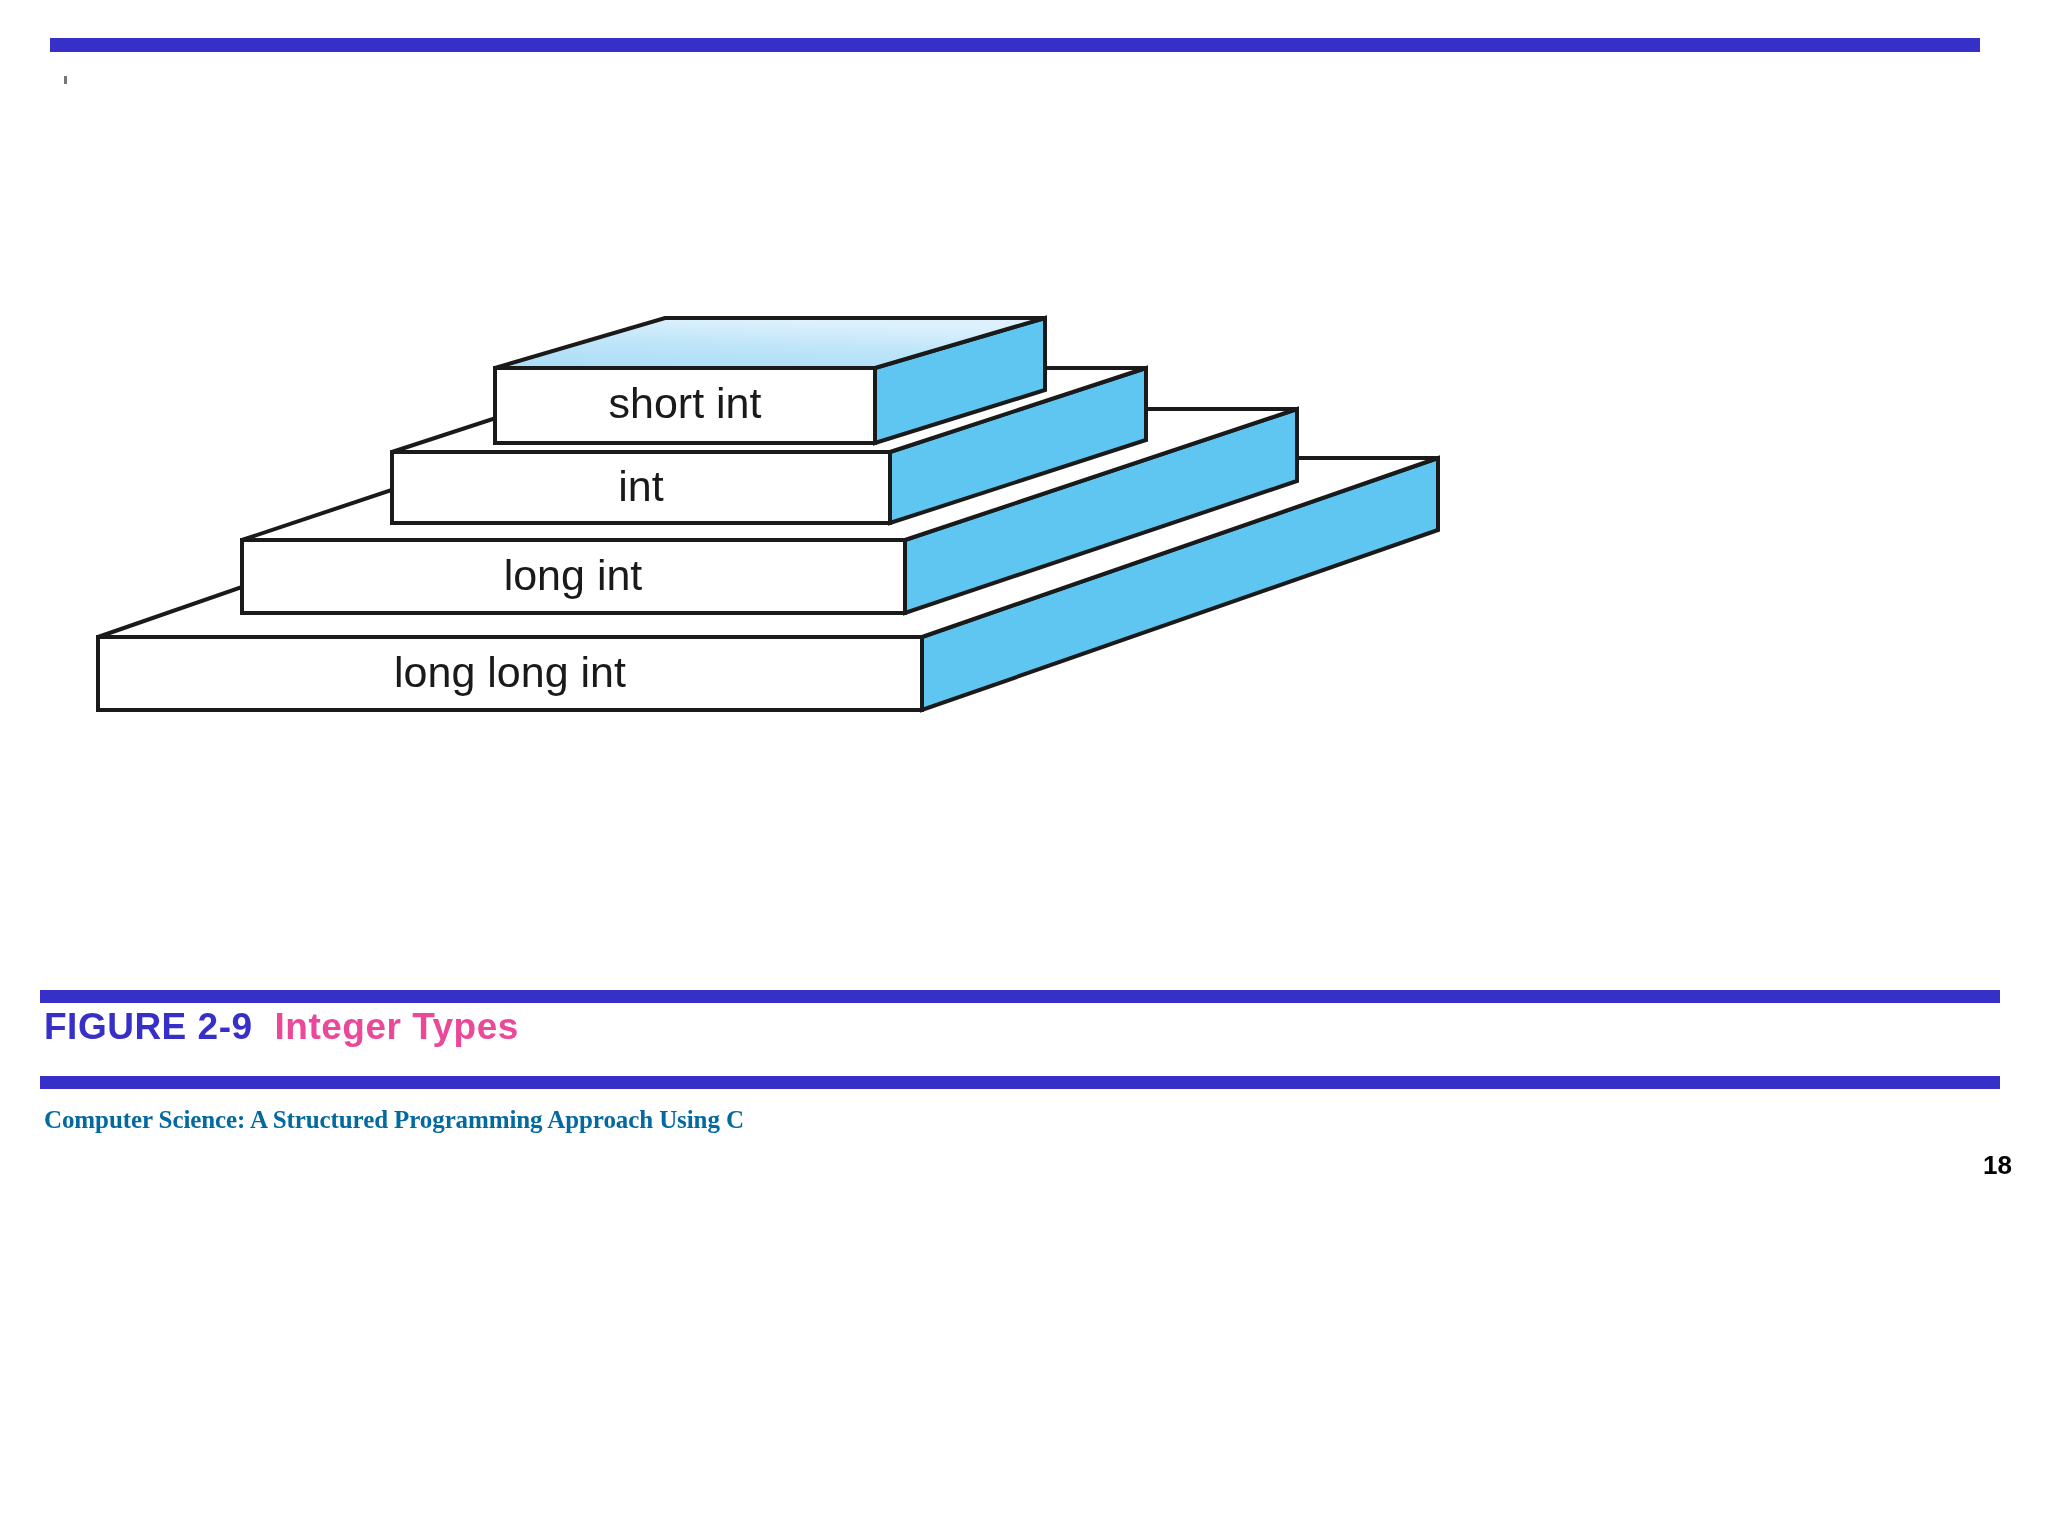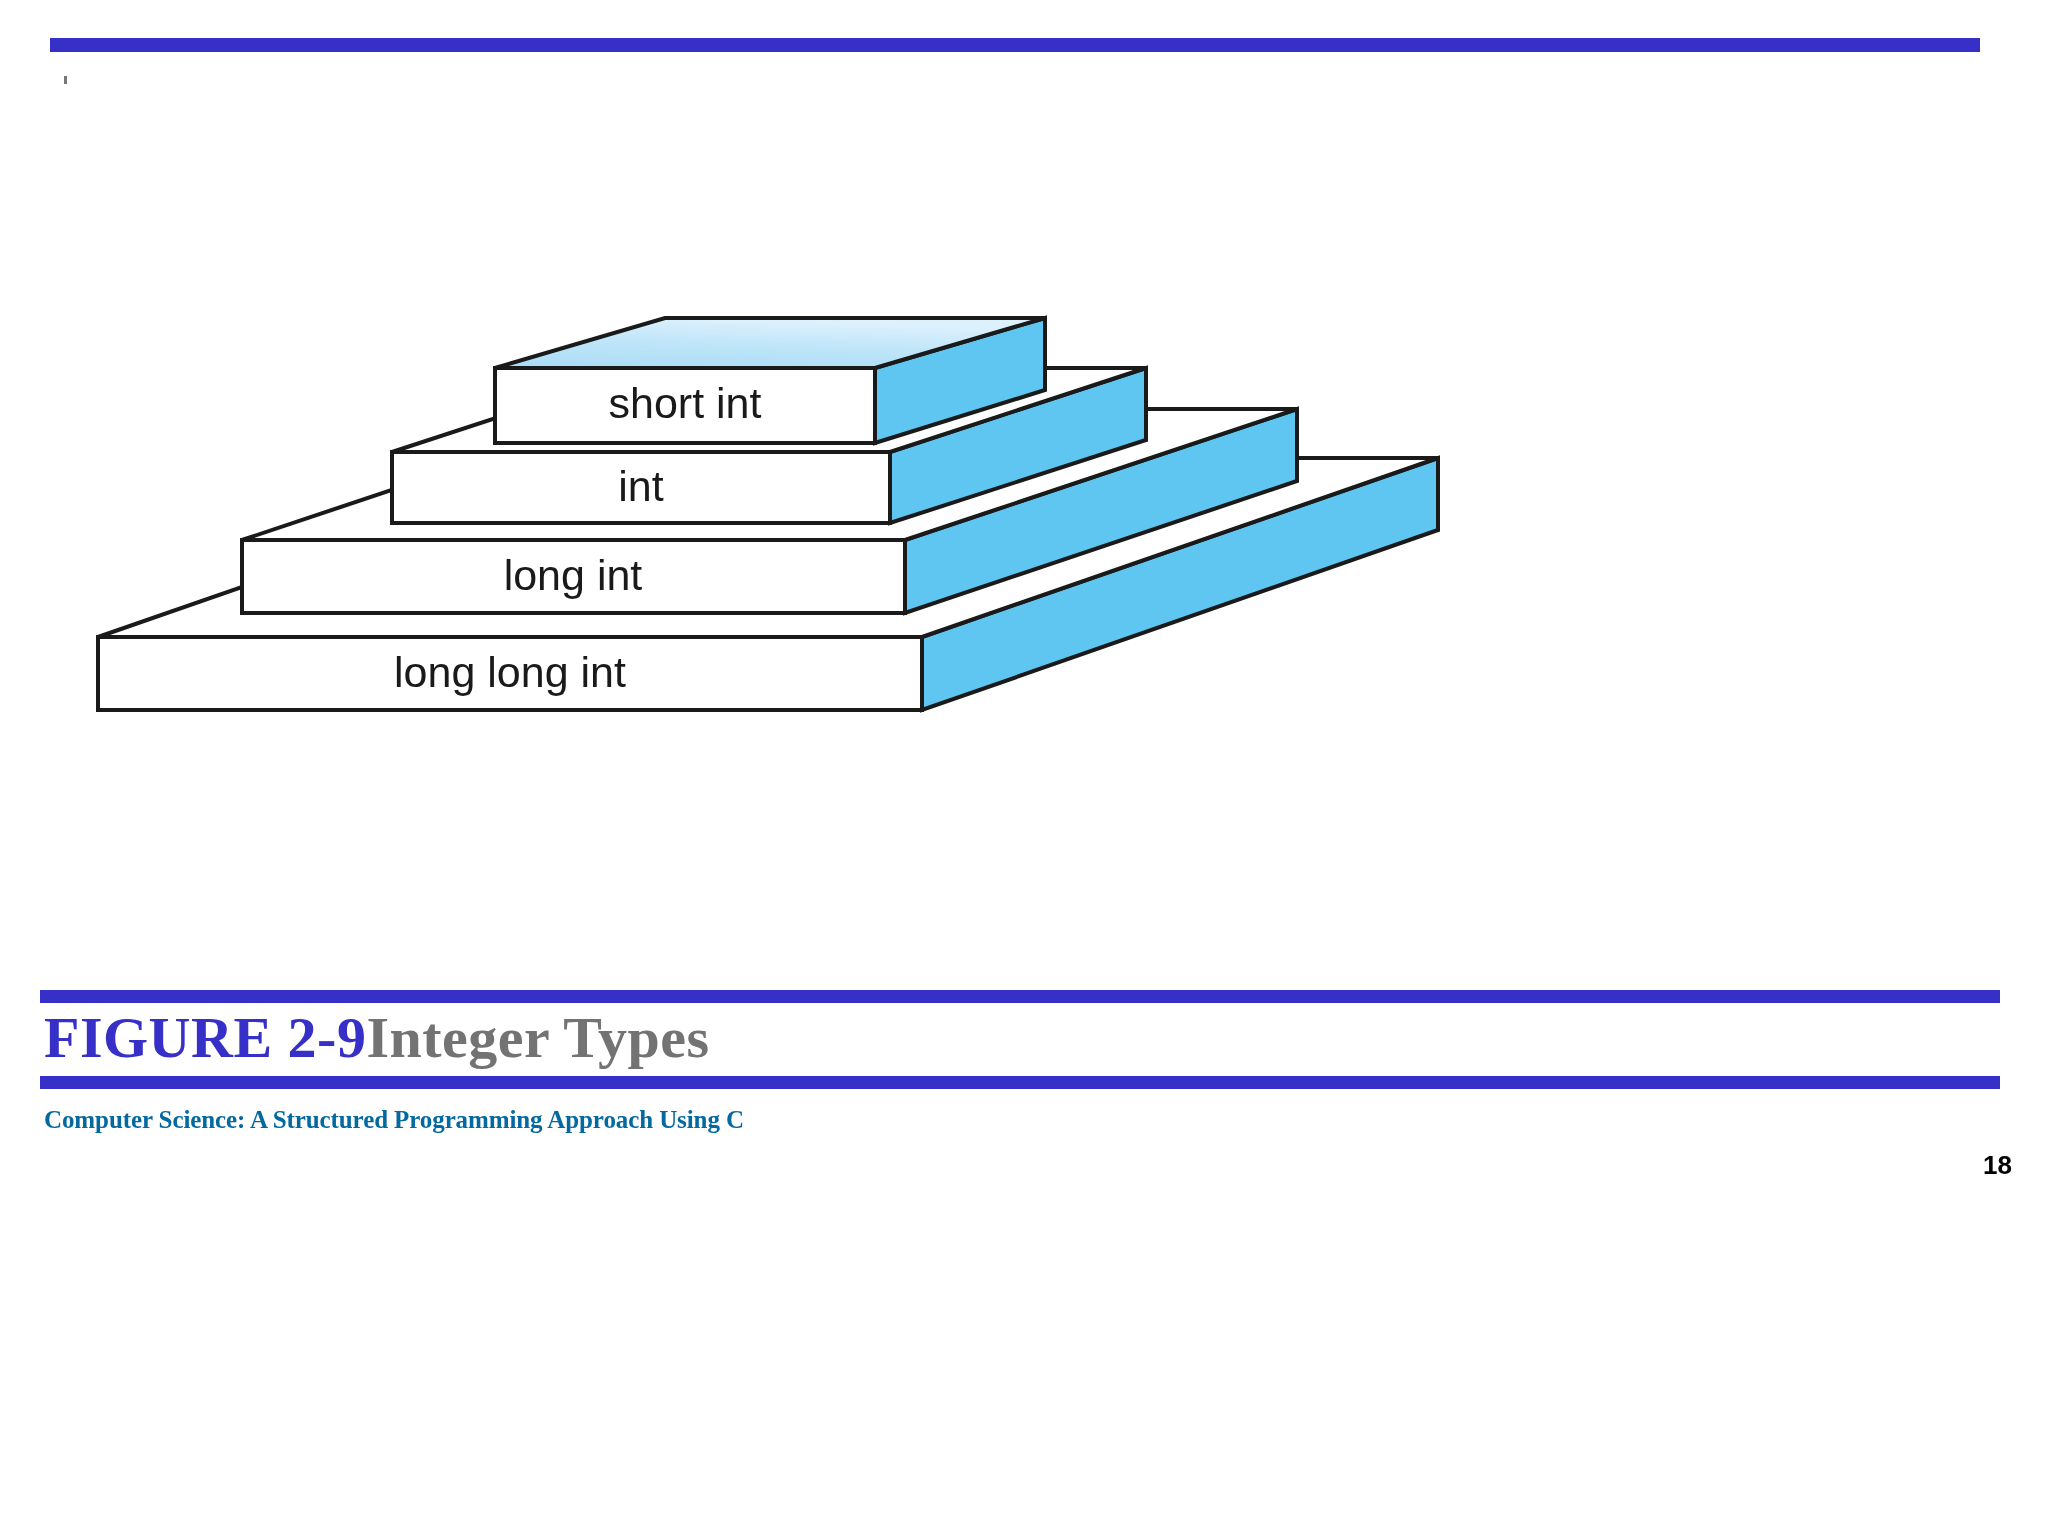--- a/index.html
+++ b/index.html
@@ -24,29 +24,28 @@
   #top-rule   { left: 50px;  top: 38px;   width: 1930px; height: 14px; }
   #cap-rule-a { left: 40px;  top: 990px;  width: 1960px; height: 13px; }
   #cap-rule-b { left: 40px;  top: 1076px; width: 1960px; height: 13px; }
 
   #figure-caption {
     position: absolute;
     left: 44px;
     top: 1006px;
     height: 62px;
     display: flex;
-    align-items: center;
     white-space: nowrap;
-    font-family: Liberation Serif, serif;
+    font-family: Liberation Sans, sans-serif;
     font-weight: bold;
-    font-size: 58px;
+    font-size: 37px;
     letter-spacing: 0.5px;
   }
   #figure-caption .fig-num  { color: #3730c8; }
-  #figure-caption .fig-text { color: #737373; }
+  #figure-caption .fig-text { color: #ec4899; margin-left: 22px; }
 
   #footer-title {
     position: absolute;
     left: 44px;
     top: 1106px;
     font-family: Liberation Serif, serif;
     font-weight: bold;
     font-size: 25px;
     color: #0369a1;
     white-space: nowrap;

